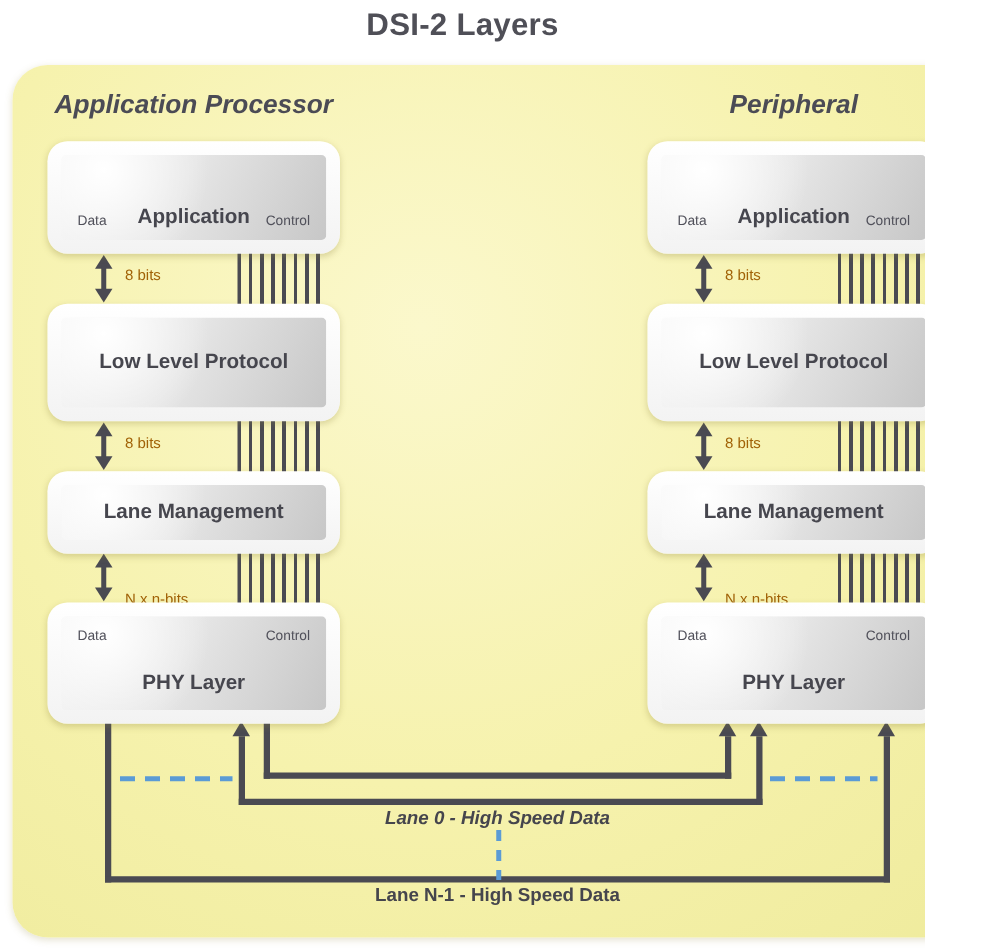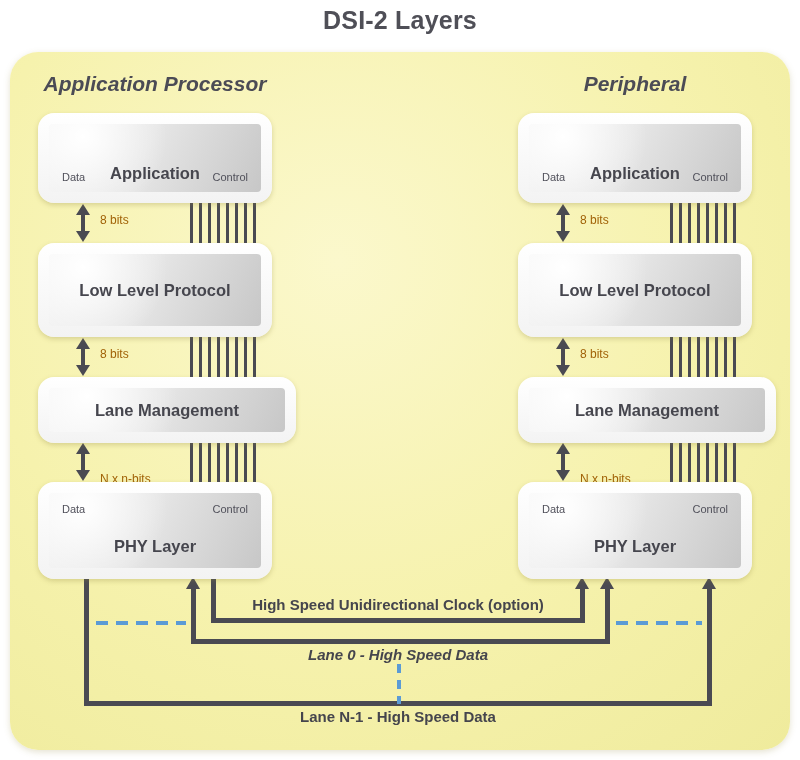--- a/index.html
+++ b/index.html
@@ -1,36 +1,36 @@
 <!DOCTYPE html>
 <html><head>
 <meta charset="utf-8">
 <style>
   html,body{margin:0;padding:0;background:#ffffff;}
-  .scene{position:relative;width:800px;height:760px;background:#ffffff;overflow:hidden;
+  .scene{position:relative;width:740px;height:760px;background:#ffffff;overflow:hidden;
          font-family:"Liberation Sans",sans-serif;color:#4a4a52;}
   .title{position:absolute;top:6px;left:0;width:100%;text-align:center;
          font-size:25px;font-weight:bold;color:#4f4f57;letter-spacing:.2px;}
   .panel{position:absolute;left:10px;top:52px;width:780px;height:698px;border-radius:28px;
          background:radial-gradient(circle at 42% 30%, #fbf8cc 0%, #f6f2ad 55%, #efeb9c 100%);
          box-shadow:0 2px 6px rgba(150,140,70,.25);}
   .col-header{position:absolute;top:72px;width:250px;text-align:center;
          font-size:21px;font-weight:bold;font-style:italic;color:#4b4b55;}
   .ch-l{left:30px;} .ch-r{left:510px;}
 
   
   .wbox{position:absolute;width:234px;border-radius:16px;
         background:linear-gradient(180deg,#ffffff 0%,#f3f3f3 100%);
         box-shadow:0 2px 5px rgba(140,130,60,.30);}
   .gbox{position:absolute;left:11px;right:11px;top:11px;bottom:11px;border-radius:4px;
         background:radial-gradient(circle at 16% 18%, #ffffff 0%, rgba(255,255,255,0) 45%),
                    linear-gradient(115deg,#f4f4f4 0%,#e6e6e6 45%,#c7c7c7 100%);}
   .cl{left:38px;} .cr{left:518px;}
   .r1{top:113px;height:90px;} .r2{top:243px;height:94px;}
-  .r3{top:377px;height:66px;padding-left:24px;} .r4{top:482px;height:97px;}
+  .r3{top:377px;height:66px;} .r4{top:482px;height:97px;}
   .btitle{position:absolute;left:0;width:100%;text-align:center;
           font-weight:bold;font-size:16.5px;color:#46464e;}
   .r1 .btitle{top:24px;margin-top:16px;}
   .r2 .btitle,.r3 .btitle{top:50%;transform:translateY(-50%);}
   .r4 .btitle{top:44px;}
   .corner{position:absolute;font-size:11px;color:#50505a;}
   .r1 .data{left:13px;bottom:9px;} .r1 .control{right:13px;bottom:9px;}
   .r4 .data{left:13px;top:10px;}  .r4 .control{right:13px;top:10px;}
 
   
@@ -199,17 +199,16 @@
   </div>
   <div class="wbox cr r4">
     <div class="gbox">
       <div class="corner data">Data</div>
       <div class="corner control">Control</div>
       <div class="btitle">PHY Layer</div>
     </div>
   </div>
 
 
-  <div class="blabel lbl-clk">High Speed Unidirectional Clock (option)</div>
   <div class="blabel lbl-ln0">Lane 0 - High Speed Data</div>
   <div class="blabel lbl-lnN">Lane N-1 - High Speed Data</div>
 
 </div>
 
 </body></html>

